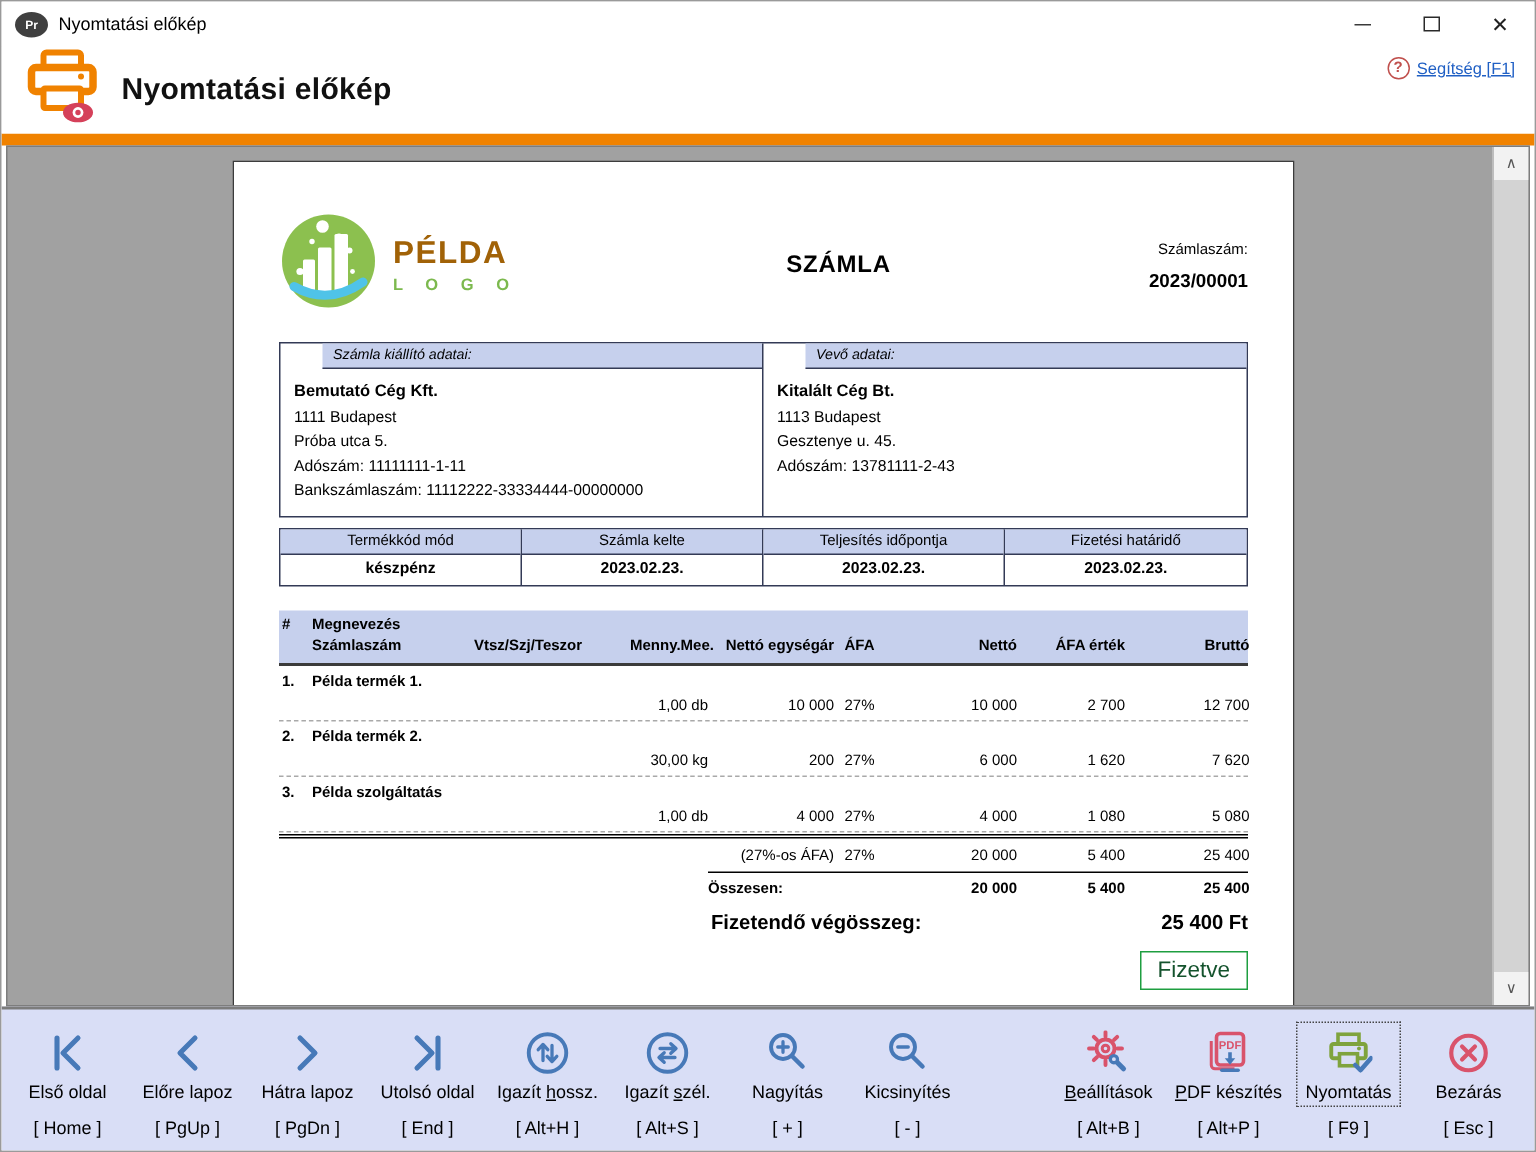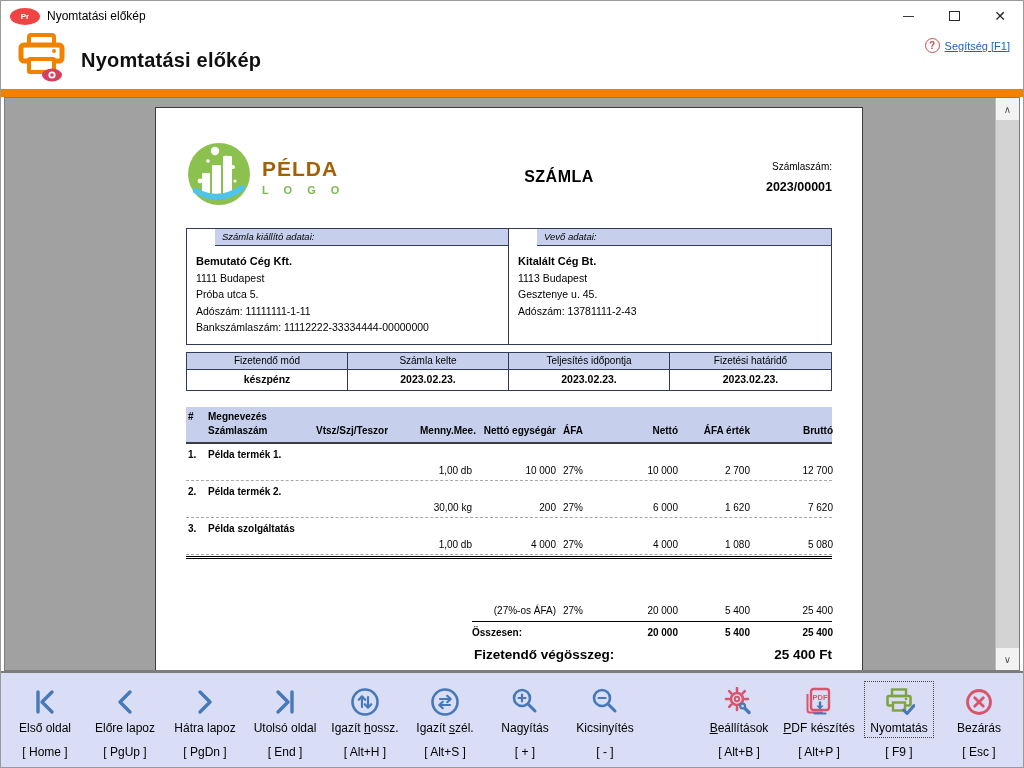--- a/index.html
+++ b/index.html
@@ -2,21 +2,21 @@
 <html><head>
 <meta charset="utf-8">
 <style>
   * { box-sizing: border-box; margin: 0; padding: 0; }
   html,body { width:1024px; height:768px; }
   body { font-family:"Liberation Sans", sans-serif; background:#e8e8e8; }
   .window { position:relative; width:1024px; height:768px; background:#fff; border:1px solid #9a9a9a; overflow:hidden; }
 
   
   .titlebar { height:30px; display:flex; align-items:center; padding-left:9px; background:#fff; }
-  .app-icon { width:30px; height:17px; border-radius:50%; background:#ef4444; color:#fff; font-size:8px; font-weight:bold; display:flex; align-items:center; justify-content:center; }
+  .app-icon { width:22px; height:17px; border-radius:50%; background:#404040; color:#fff; font-size:8px; font-weight:bold; display:flex; align-items:center; justify-content:center; }
   .title-text { font-size:12px; color:#000; margin-left:7px; }
   .controls { margin-left:auto; display:flex; height:100%; }
   .ctrl { width:46px; height:100%; display:flex; align-items:center; justify-content:center; color:#222; font-size:14px; }
   .min-glyph { display:block; width:11px; height:0; border-top:1px solid #3a3a3a; }
   .max-glyph { display:block; width:11px; height:10px; border:1px solid #2a2a2a; }
 
   
   .header { height:58px; display:flex; align-items:center; padding:0 14px; position:relative; background:#fff; }
   .header-title { font-size:20px; font-weight:bold; color:#111; margin-left:14px; letter-spacing:.2px; }
   .help { position:absolute; right:13px; top:7px; display:flex; align-items:center; gap:5px; }
@@ -61,21 +61,21 @@
   .pl { padding-left:7px; }
   .items-head { margin-top:16px; background:#C6D0ED; font-size:10px; font-weight:bold; padding:3px 0 4px; border-bottom:2px solid #3b3b3b; line-height:1.4; }
   .item { font-size:10px; padding:5px 0 4px; border-bottom:1px dashed #a9a9a9; }
   .item:last-of-type { border-bottom:none; }
   .item .name-line { font-weight:bold; padding-bottom:5px; }
   .item-num { padding-left:2px; }
   .dbl-rule { border-top:1px solid #000; border-bottom:1px solid #000; height:3px; margin-top:1px; }
 
   .totals-block { margin-left:286px; }
   .tg { display:grid; grid-template-columns:84px 42px 80px 72px 83px; font-size:10px; }
-  .vat-row { padding:6px 0 5px;margin-top:40px; }
+  .vat-row { padding:6px 0 5px; }
   .total-row { border-top:1px solid #000; font-weight:bold; padding:5px 0 4px; }
   .total-row .tlabel { white-space:nowrap; }
   .payable-row { display:flex; justify-content:space-between; margin-top:5px; padding-left:288px; font-size:13.5px; font-weight:bold; }
   .words { text-align:right; font-style:italic; font-size:9px; margin-top:9px; }
   .stamp-row { display:flex; justify-content:flex-end; margin-top:12px; }
   .stamp-box { border:1.5px solid #1E9E40; color:#14532d; font-size:15px; padding:3px 11px 4px; }
 
   
   .toolbar { position:absolute; left:0; right:0; bottom:0; height:96px; background:#D9DEF6; border-top:2px solid #7c7c7c; display:flex; padding:0 4px; }
   .tb-btn { width:80px; display:flex; flex-direction:column; align-items:center; padding-top:8px; cursor:pointer; }
@@ -177,21 +177,21 @@
             <div class="info-name">Kitalált Cég Bt.</div>
             <div>1113 Budapest</div>
             <div>Gesztenye u. 45.</div>
             <div>Adószám: 13781111-2-43</div>
           </div>
         </div>
       </div>
 
       <div class="meta-table">
         <div class="meta-col">
-          <div class="meta-head">Fizetendő mód</div>
+          <div class="meta-head">Termékkód mód</div>
           <div class="meta-val">készpénz</div>
         </div>
         <div class="meta-col">
           <div class="meta-head">Számla kelte</div>
           <div class="meta-val">2023.02.23.</div>
         </div>
         <div class="meta-col">
           <div class="meta-head">Teljesítés időpontja</div>
           <div class="meta-val">2023.02.23.</div>
         </div>

